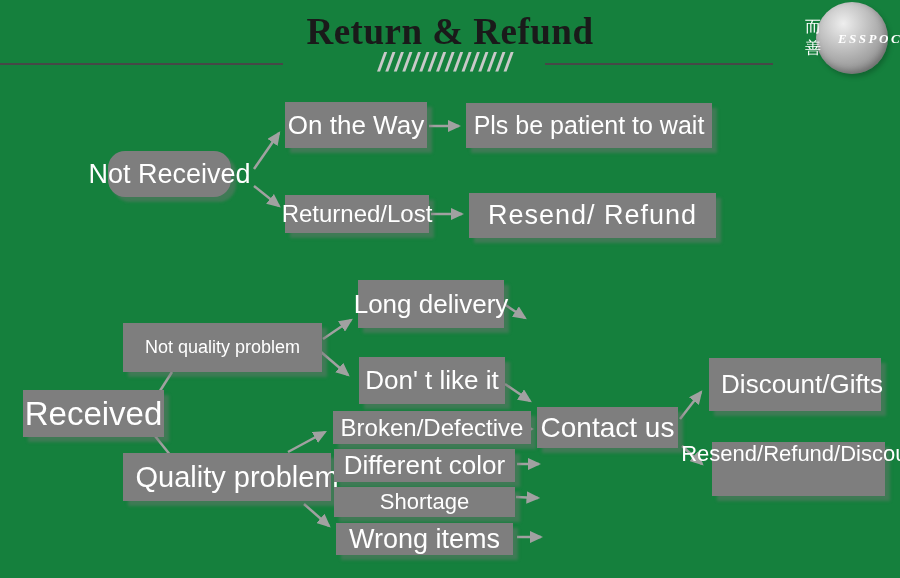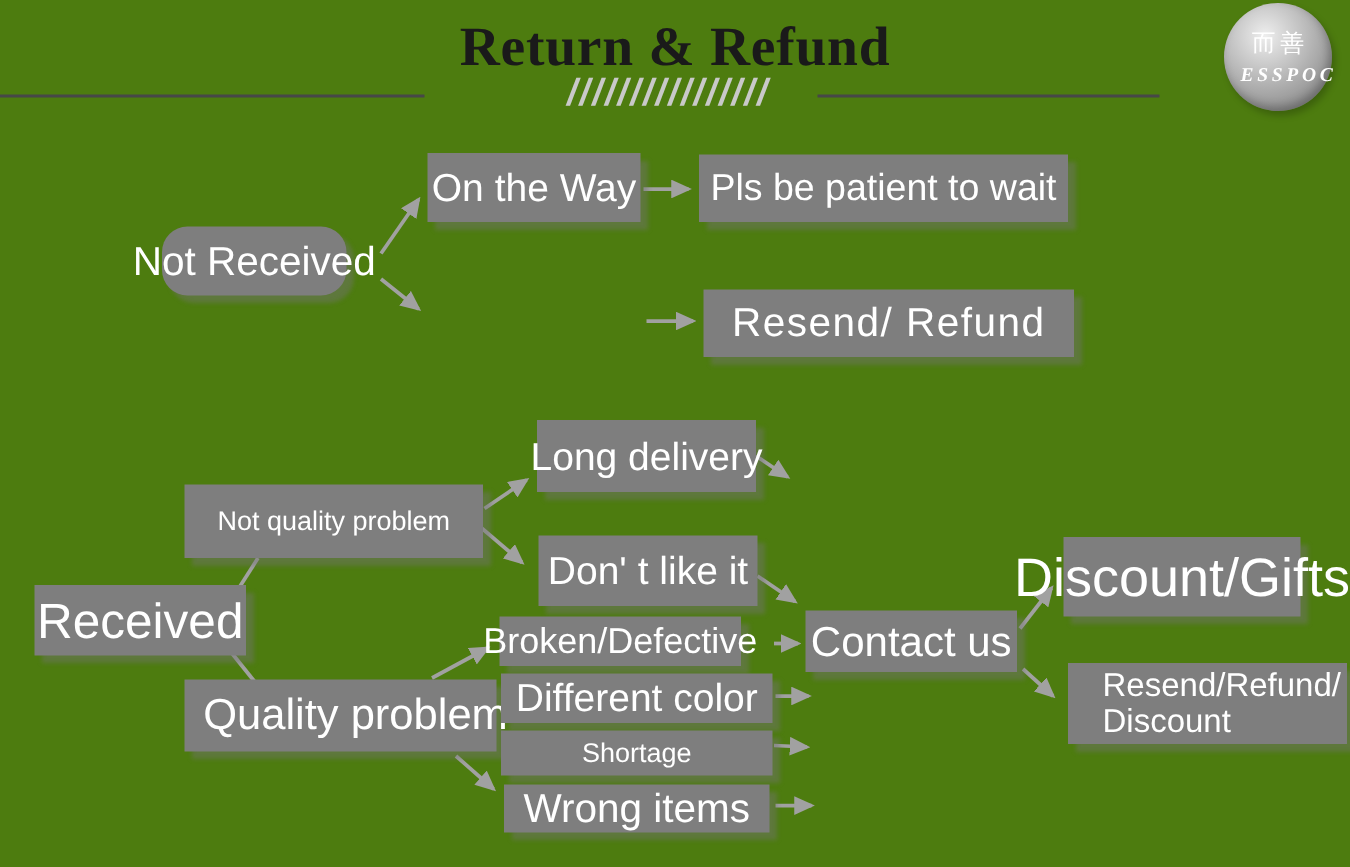--- a/index.html
+++ b/index.html
@@ -1,51 +1,51 @@
 <!DOCTYPE html>
 <html><head>
 <meta charset="utf-8">
 <style>
   html,body{margin:0;padding:0;background:#ffffff;}
   .canvas{
-    position:relative;width:900px;height:578px;background:#4d7c0f;
+    position:relative;width:900px;height:578px;background:#15803d;
     font-family:"Liberation Sans",sans-serif;overflow:hidden;text-decoration:underline;
   }
   
   .title{
     position:absolute;left:0;top:10px;width:900px;text-align:center;margin:0;
     font-family:"Liberation Serif",serif;font-weight:700;font-size:37px;color:#1a1a1a;
     letter-spacing:0.5px;
   }
   .rule{position:absolute;top:63px;height:2px;background:#474747;}
   .rule-left{left:0;width:283px;}
   .rule-right{left:545px;width:228px;}
   .hatch{
     position:absolute;left:348px;top:48px;width:195px;text-align:center;
     color:#c9c9c9;font-weight:700;font-size:25px;letter-spacing:1.5px;font-style:italic;
     user-select:none;
   }
   .logo{
     position:absolute;left:816px;top:2px;width:72px;height:72px;border-radius:50%;
     background:radial-gradient(circle at 38% 30%, #eeeeee 0%, #c3c3c3 35%, #9a9a9a 68%, #7c7c7c 100%);
     box-shadow:2px 3px 5px rgba(0,0,0,0.22), inset -2px -3px 6px rgba(0,0,0,0.25);
-    display:flex;flex-direction:column;align-items:center;justify-content:center;
+    display:flex;flex-direction:row;align-items:center;justify-content:center;
     color:#ffffff;
   }
   .logo-cn{font-size:16px;letter-spacing:3px;margin-left:3px;}
   .logo-en{font-family:"Liberation Serif",serif;font-style:italic;font-weight:700;
     font-size:13px;letter-spacing:2.5px;margin-top:2px;margin-left:14px;}
   
   .node{
     position:absolute;background:#7e7e7e;color:#ffffff;
     display:flex;align-items:center;justify-content:center;white-space:nowrap;
     box-shadow:5px 5px 3px rgba(115,115,115,0.45);
   }
-  .two-line{flex-direction:column;align-items:flex-start;justify-content:center;
-    padding-left:23px;line-height:1.1;}
+  .two-line{flex-direction:row;align-items:flex-start;justify-content:center;
+    padding-left:10px;line-height:1.1;}
   .edges{position:absolute;left:0;top:0;width:900px;height:578px;}
   .edges line{stroke:#a1a1a1;stroke-width:2.5;}
 </style>
 </head>
 <body>
 
 <div class="canvas">
 
   <h1 class="title">Return &amp; Refund</h1>
   <div class="rule rule-left"></div>
@@ -80,31 +80,32 @@
     <line x1="517" y1="464" x2="539" y2="464" marker-end="url(#ah)"></line>
     <line x1="516" y1="497" x2="538" y2="498" marker-end="url(#ah)"></line>
     <line x1="517" y1="537" x2="541" y2="537" marker-end="url(#ah)"></line>
     <line x1="680" y1="419" x2="701" y2="392" marker-end="url(#ah)"></line>
     <line x1="682" y1="446" x2="702" y2="464" marker-end="url(#ah)"></line>
   </svg>
 
   <div class="node" style="left:108px;top:151px;width:123px;height:46px;font-size:27px;border-radius:17px;">Not Received</div>
   <div class="node" style="left:466px;top:103px;width:246px;height:45px;font-size:25px;">Pls be patient to wait</div>
   <div class="node" style="left:285px;top:102px;width:142px;height:46px;font-size:26px;">On the Way</div>
+  <div class="node" style="left:285px;top:195px;width:144px;height:38px;font-size:24px;">Returned/Lost</div>
   <div class="node" style="left:469px;top:193px;width:247px;height:45px;font-size:27px;letter-spacing:1px;">Resend/ Refund</div>
 
   <div class="node" style="left:23px;top:390px;width:141px;height:47px;font-size:33px;">Received</div>
   <div class="node" style="left:123px;top:323px;width:199px;height:49px;font-size:18px;">Not quality problem</div>
   <div class="node" style="left:123px;top:453px;width:188px;height:48px;font-size:29px;padding-left:20px;">Quality problem</div>
   <div class="node" style="left:358px;top:280px;width:146px;height:48px;font-size:26px;">Long delivery</div>
   <div class="node" style="left:359px;top:357px;width:146px;height:47px;font-size:26px;">Don' t like it</div>
-  <div class="node" style="left:333px;top:411px;width:161px;height:33px;font-size:24px;">Broken/Defective</div>
+  <div class="node" style="left:333px;top:411px;width:198px;height:33px;font-size:24px;">Broken/Defective</div>
   <div class="node" style="left:334px;top:449px;width:181px;height:33px;font-size:26px;">Different color</div>
-  <div class="node" style="left:334px;top:487px;width:181px;height:30px;font-size:18px;">Shortage</div>
+  <div class="node" style="left:334px;top:487px;width:181px;height:30px;font-size:22px;">Shortage</div>
   <div class="node" style="left:336px;top:523px;width:177px;height:32px;font-size:27px;">Wrong items</div>
   <div class="node" style="left:537px;top:407px;width:141px;height:41px;font-size:28px;">Contact us</div>
-  <div class="node" style="left:709px;top:358px;width:158px;height:53px;font-size:36px;">Discount/Gifts</div>
+  <div class="node" style="left:709px;top:358px;width:158px;height:53px;font-size:26px;padding-left:14px;">Discount/Gifts</div>
   <div class="node two-line" style="left:712px;top:442px;width:163px;height:54px;font-size:22px;">
     <span>Resend/Refund/</span>
     <span>Discount</span>
   </div>
 
 </div>
 
 </body></html>

